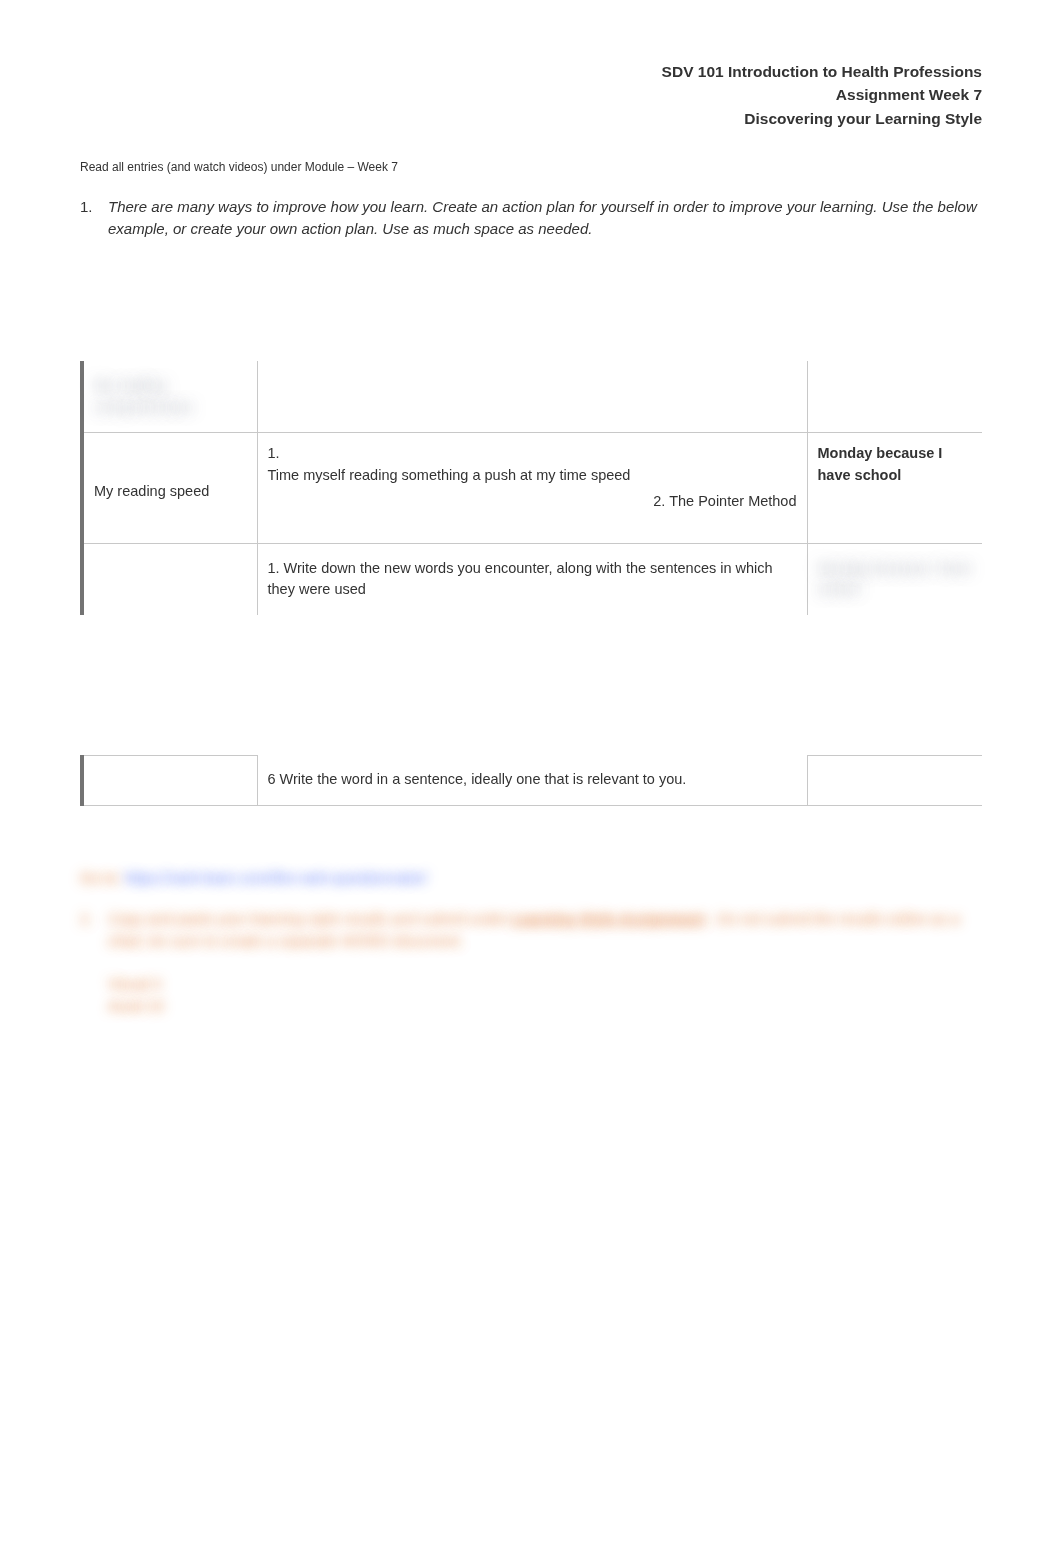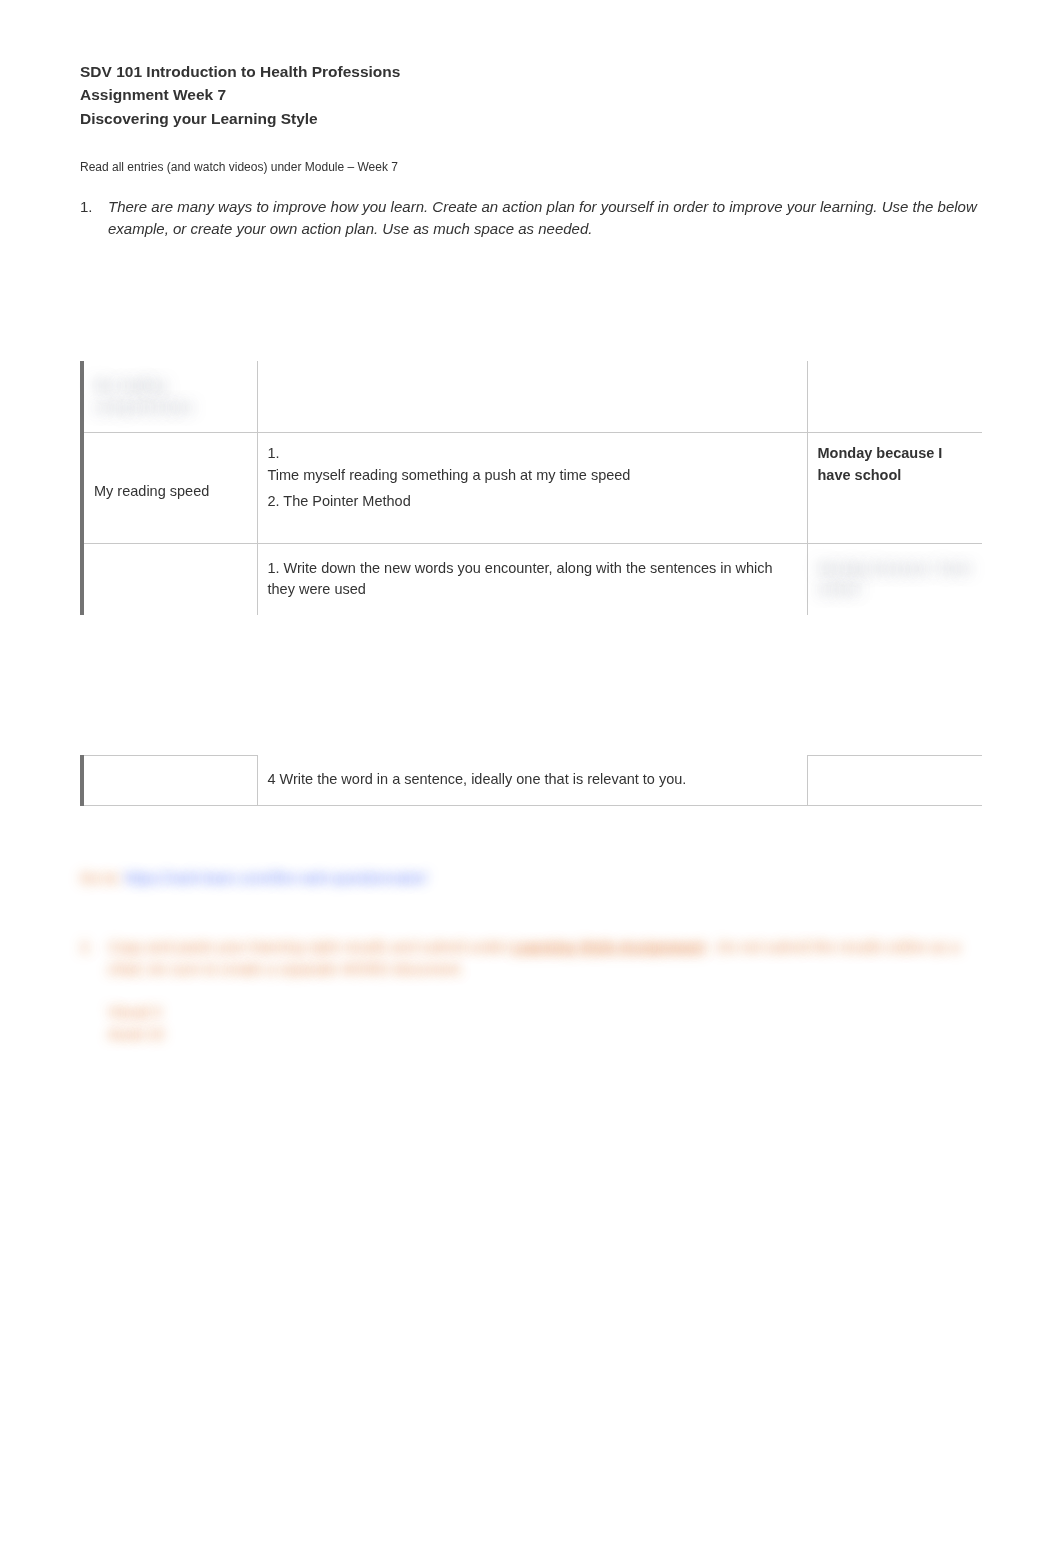--- a/index.html
+++ b/index.html
@@ -11,21 +11,21 @@
       font-family: 'Segoe UI', Tahoma, Geneva, Verdana, sans-serif;
       background: #ffffff;
       width: 1062px;
       height: 1556px;
       padding: 60px 80px;
       color: #333;
       font-size: 15px;
       line-height: 1.5;
     }
     .header {
-      text-align: left;
+      text-align: right;
       font-weight: bold;
       margin-bottom: 28px;
     }
     .header div {
       font-size: 15.5px;
     }
     .intro {
       margin-bottom: 20px;
       font-size: 12px;
     }
@@ -78,38 +78,39 @@
     .bold {
       font-weight: bold;
     }
     .row-half-top td {
       padding-top: 10px;
       padding-bottom: 2px;
     }
     .row-half-bot td {
       padding-top: 2px;
       padding-bottom: 30px;
+      text-align: right;
     }
     .gap-row td{
       height: 140px;
     }
     .left-border-gray {
       border-left: 1px solid #c8c8c8;
     }
     .top-border-gray {
       border-top: 1px solid #c8c8c8;
     }
     .bottom-section {
       margin-top: 30px;
     }
     .blur-line {
       margin: 8px 0;
     }
     .blur-line-lg {
-      margin-top: 46px;
+      margin-top: 18px;
     }
     .blur-link {
       color: transparent;
       text-shadow: 0 0 12px rgba(74,108,247,0.9);
       user-select: none;
     }
     .inline-bold {
       font-weight: bold;
       text-decoration: underline;
     }
@@ -167,21 +168,21 @@
         <span class="blurred-light">Monday because I have school</span>
       </td>
     </tr>
     <tr class="gap-row">
       <td></td>
           <td></td>
           <td></td>
     </tr>
     <tr>
       <td class="left-border-blue top-border-gray"></td>
-      <td class="left-border-gray">4 Write the word in a sentence, ideally one that is relevant to you.</td>
+      <td class="left-border-gray">6 Write the word in a sentence, ideally one that is relevant to you.</td>
       <td class="left-border-gray top-border-gray"></td>
     </tr>
     <tr class="sep-top">
       <td style="height:2px;padding:0"></td>
           <td style="padding:0"></td>
           <td style="padding:0"></td>
     </tr>
   </tbody>
     </table>
 </div>

